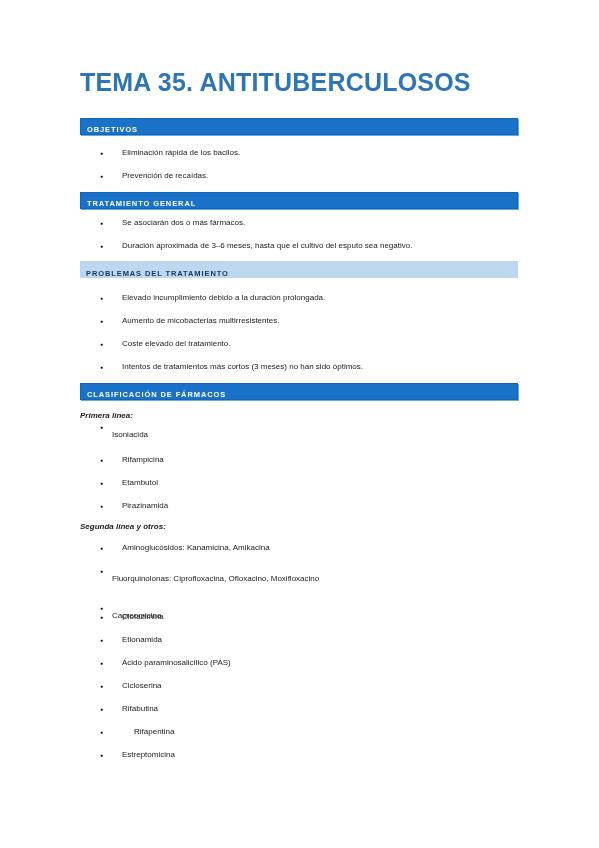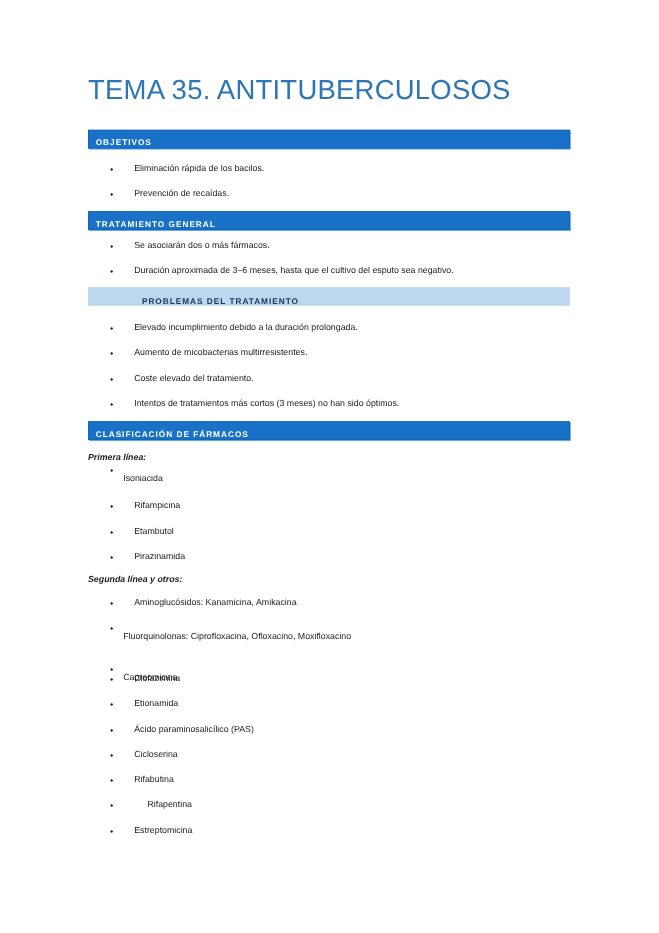--- a/index.html
+++ b/index.html
@@ -20,21 +20,21 @@
     height: 848px;
     background: #ffffff;
     box-sizing: border-box;
     padding: 0 80px;
   }
   .doc-title {
     position: absolute;
     left: 80px;
     top: 68px;
     font-size: 25px;
-    font-weight: 400;
+    font-weight: 700;
     letter-spacing: 0.2px;
     color: #2e75b6;
     white-space: nowrap;
   }
   .section-bar {
     position: absolute;
     left: 80px;
     width: 438px;
     height: 17px;
     box-sizing: border-box;
@@ -116,21 +116,21 @@
   </div>
   <div class="bullet-row" style="top:219px;">
     <span class="bullet-dot"></span>
     <span class="bullet-text">Se asociarán dos o más fármacos.</span>
   </div>
   <div class="bullet-row" style="top:242px;">
     <span class="bullet-dot"></span>
     <span class="bullet-text">Duración aproximada de 3–6 meses, hasta que el cultivo del esputo sea negativo.</span>
   </div>
 
-  <div class="section-bar light" style="top:261px;padding-left:43px;">
+  <div class="section-bar light" style="top:261px;">
     <span class="bar-label">PROBLEMAS DEL TRATAMIENTO</span>
   </div>
   <div class="bullet-row" style="top:294px;">
     <span class="bullet-dot"></span>
     <span class="bullet-text">Elevado incumplimiento debido a la duración prolongada.</span>
   </div>
   <div class="bullet-row" style="top:317px;">
     <span class="bullet-dot"></span>
     <span class="bullet-text">Aumento de micobacterias multirresistentes.</span>
   </div>

